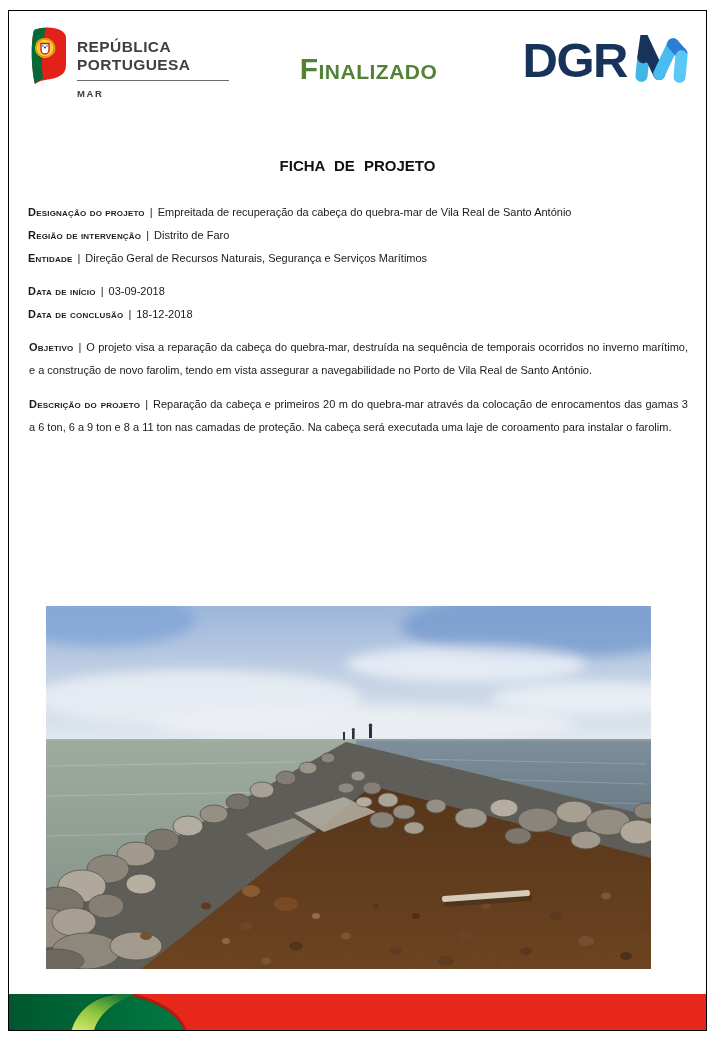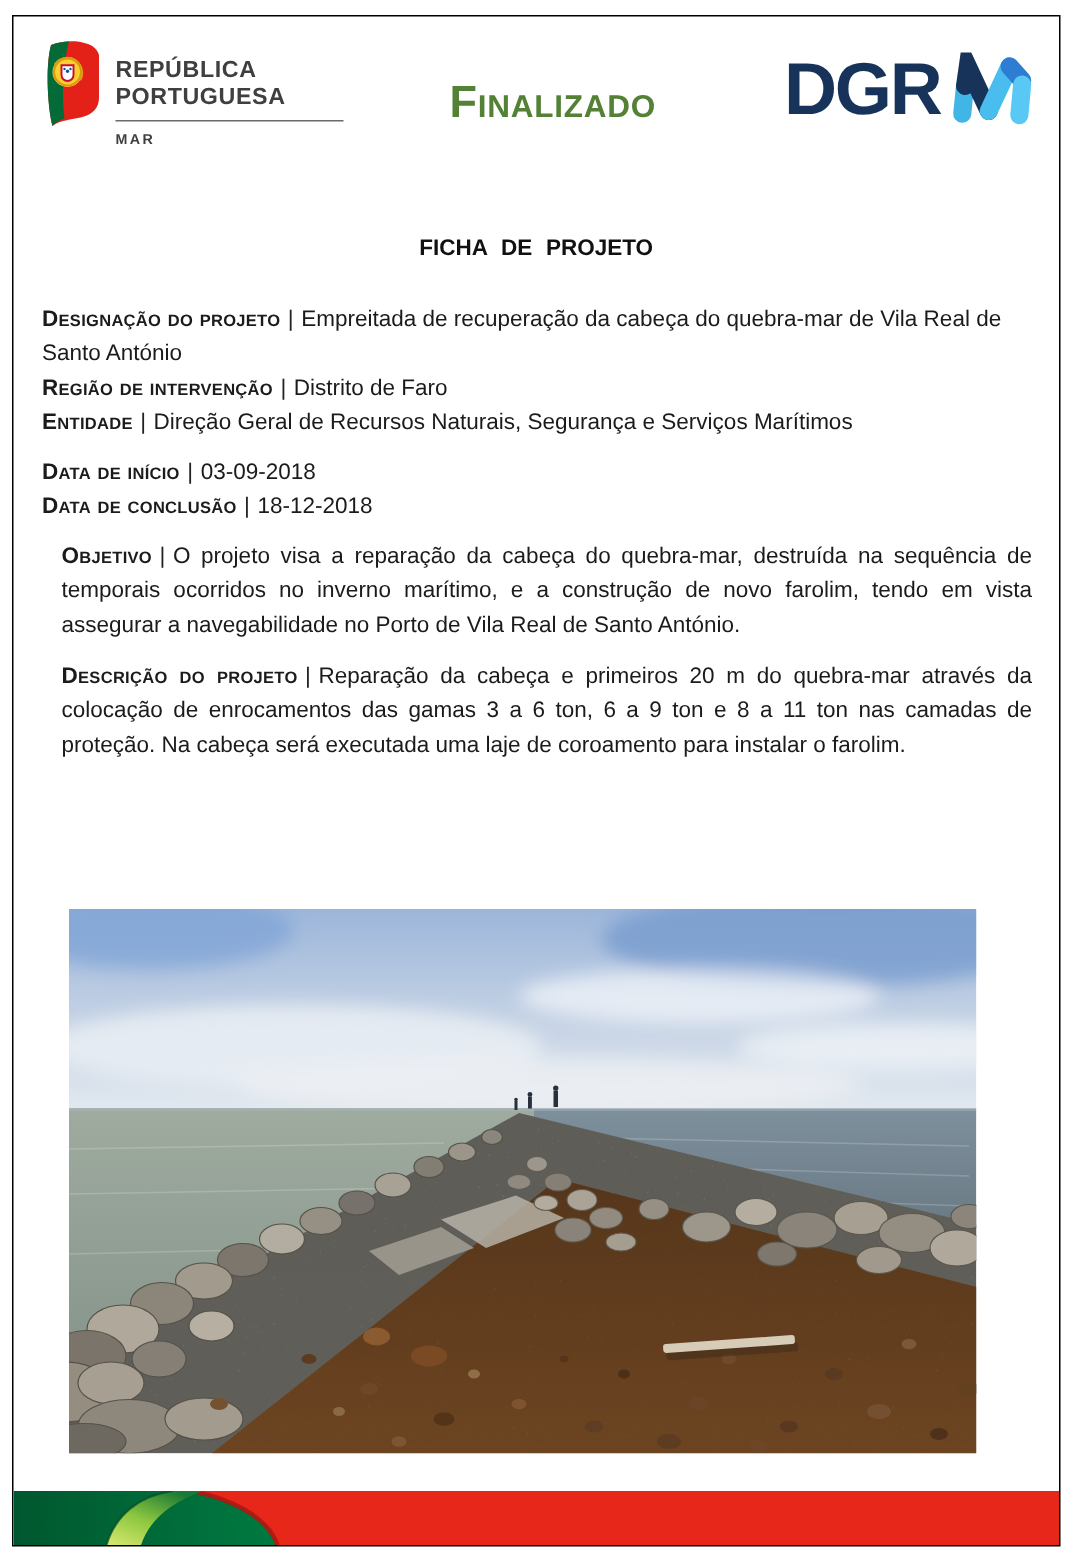--- a/index.html
+++ b/index.html
@@ -19,26 +19,26 @@
     color:#538135;text-indent:22px;}
 
   .dgrm{position:absolute;right:14px;top:21px;display:flex;align-items:center;}
   .dgrm-text{font-size:49px;font-weight:800;letter-spacing:-1.5px;color:#17335a;line-height:52px;}
   .dgrm-m{margin-left:3px;margin-top:3px;}
 
   
   .title{position:absolute;left:0;top:146px;width:100%;text-align:center;
     font-size:15px;font-weight:700;word-spacing:5px;color:#111;}
   .content{position:absolute;left:19px;top:190px;width:660px;
-    font-size:15px;line-height:23px;color:#1b1b1b;}
+    font-size:11px;line-height:23px;color:#1b1b1b;}
   .block{margin-bottom:10px;}
   .row{white-space:normal;}
   .lbl{font-weight:700;font-variant:small-caps;letter-spacing:.2px;}
   .sep{font-weight:400;padding:0 5px;color:#222;}
-  .para{margin:0 0 11px 13px;text-align:justify;}
+  .para{margin:0 0 11px 1px;text-align:justify;}
 
   
   .photo{position:absolute;left:37px;top:595px;width:605px;height:363px;overflow:hidden;}
   .banner{position:absolute;left:0;bottom:0;width:100%;height:36px;line-height:0;}
 </style>
 </head>
 <body>
 
 <div class="sheet">
 

